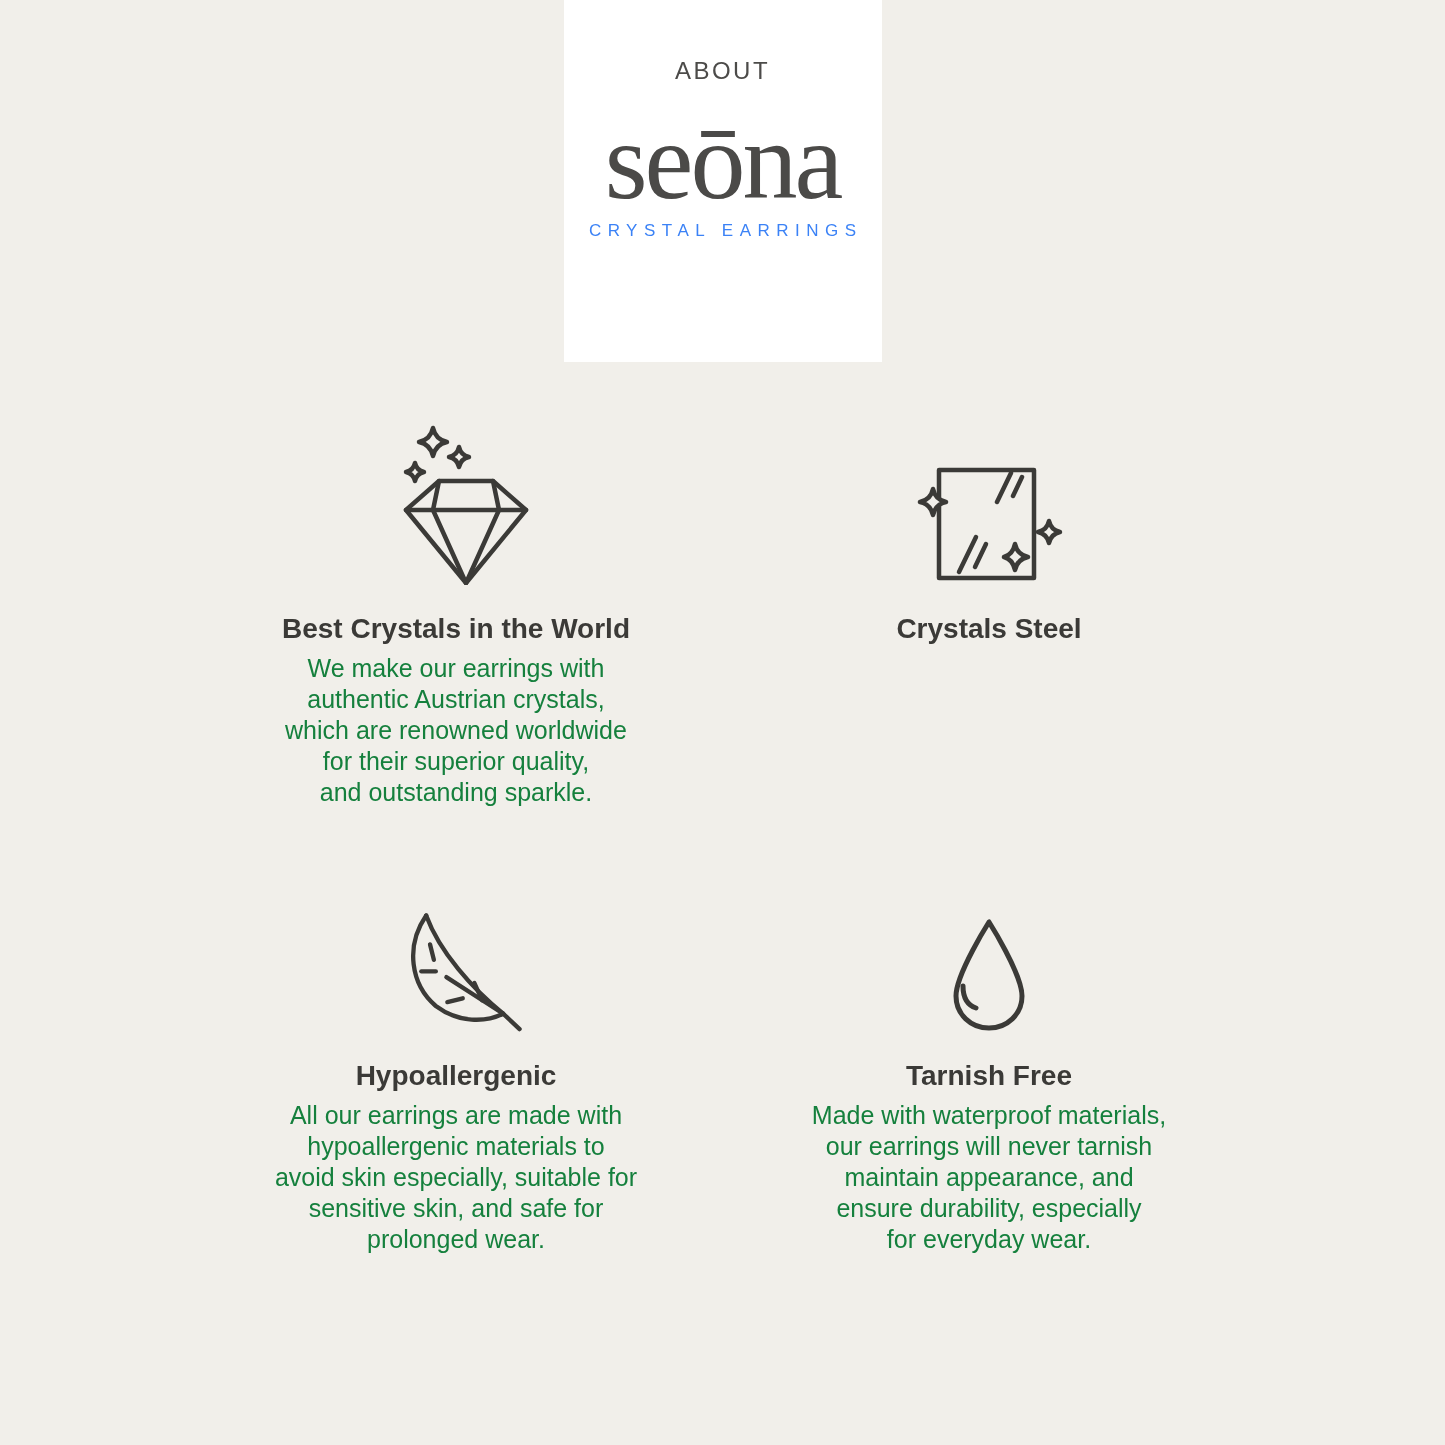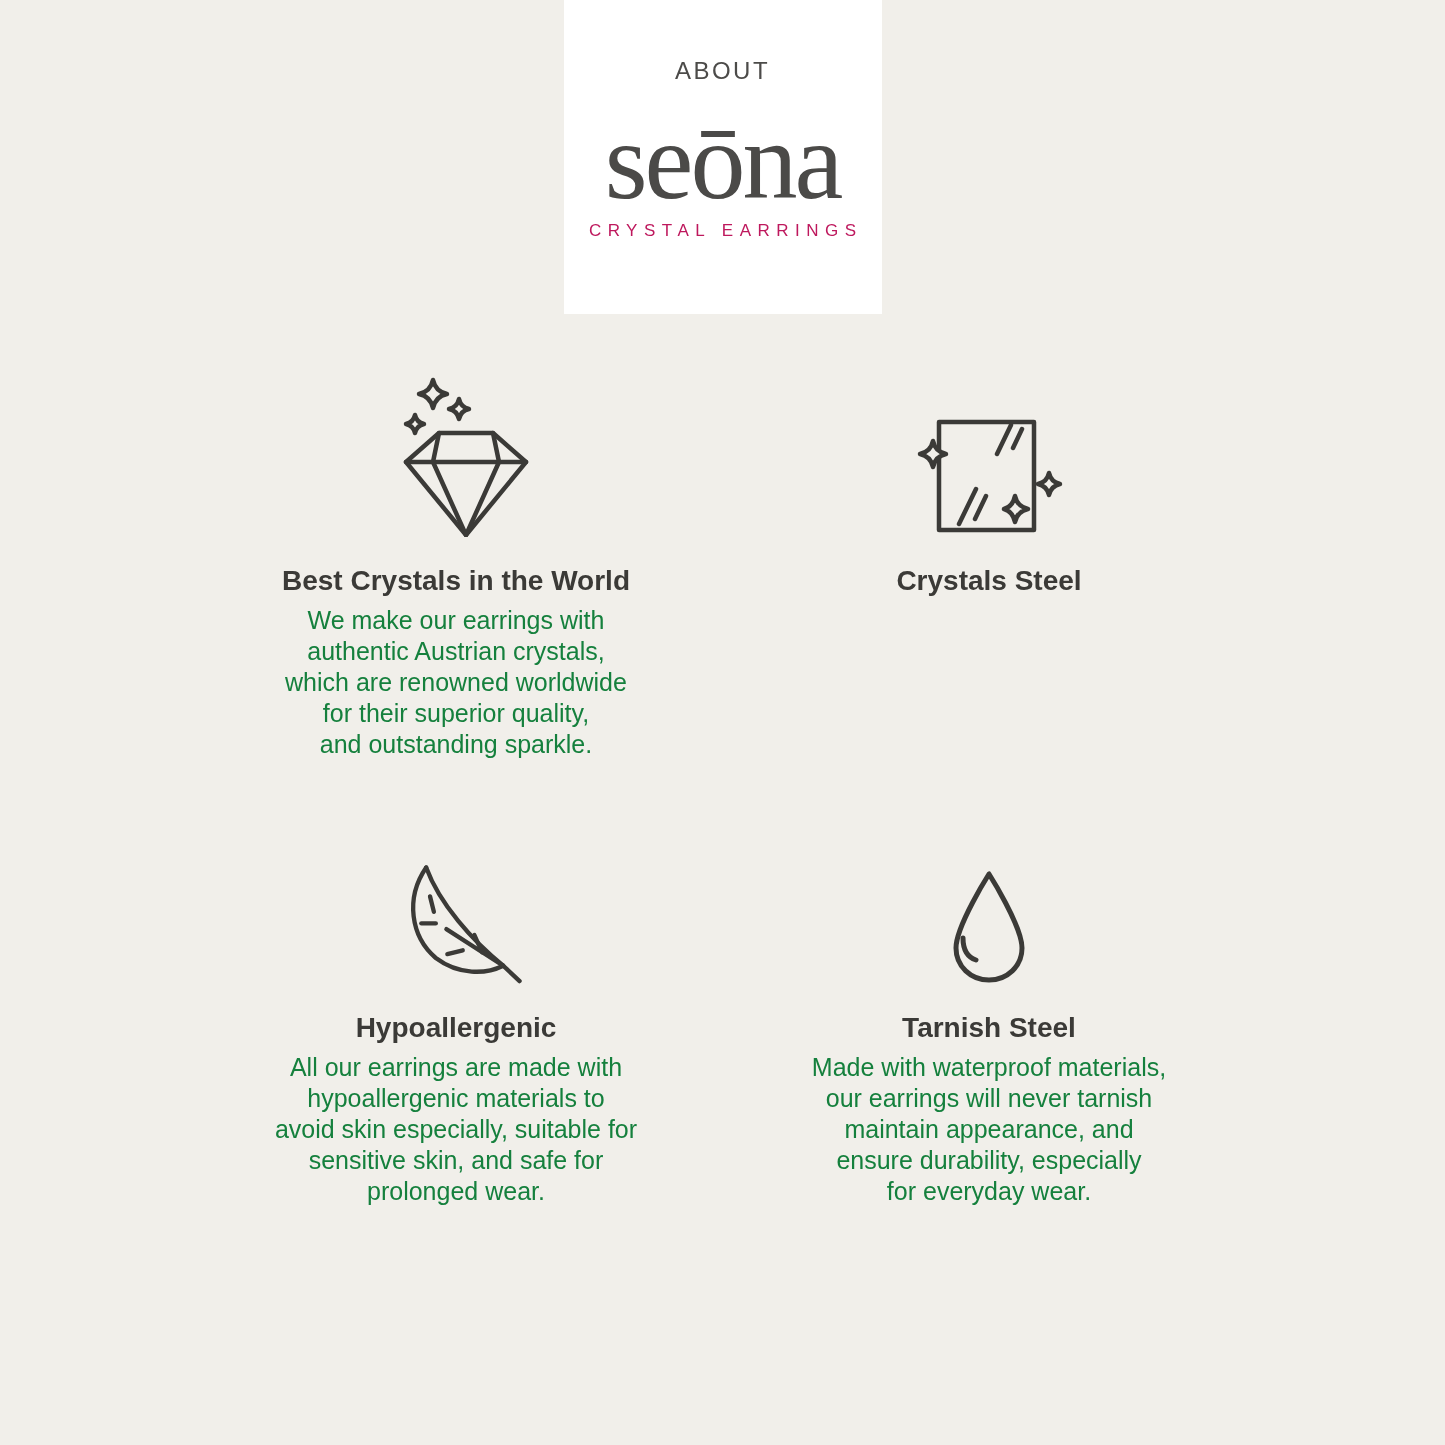--- a/index.html
+++ b/index.html
@@ -7,41 +7,41 @@
   body {
     background: #f1efea;
     font-family: "Liberation Sans", sans-serif;
     color: #44423f;
     overflow: hidden;
   }
   .page { width: 1445px; height: 1445px; position: relative; }
 
   
   .brand-card {
-    width: 318px; height: 314px;
+    width: 318px; height: 362px;
     margin: 0 auto;
     background: #ffffff;
     position: relative;
     text-align: center;
   }
   .eyebrow {
     position: absolute; top: 57px; left: 0; right: 0;
     font-size: 24px; letter-spacing: 2.5px;
     color: #4c4b49; font-weight: 400;
   }
   .brand-name {
     position: absolute; top: 106px; left: 0; right: 0;
     font-family: "Liberation Serif", "DejaVu Serif", serif;
     font-size: 110px; line-height: 1; letter-spacing: -3px;
     color: #4b4a48; font-weight: 400;
   }
   .brand-tagline {
     position: absolute; top: 221px; left: 0; right: 0;
     font-size: 17px; letter-spacing: 6.5px; text-indent: 6.5px;
-    color: #be185d;
+    color: #3b82f6;
   }
 
   
   .features {
     width: 1023px;
     margin: 53px auto 10px auto;
     display: flex; flex-wrap: wrap;
     column-gap: 43px; row-gap: 92px;
   }
   .feature {
@@ -140,21 +140,21 @@
 prolonged wear.</p>
     </div>
 
     <div class="feature row2">
       <div class="icon-box">
         <svg width="80" height="114" viewBox="0 0 80 114">
           <path class="stroke" style="stroke-width:5" d="M40 4 C40 4 7 56 7 78 C7 96.2 21.8 110 40 110 C58.2 110 73 96.2 73 78 C73 56 40 4 40 4 Z"></path>
           <path class="stroke" style="stroke-width:5" d="M14 68 C14 79 18 87 27 90"></path>
         </svg>
       </div>
-      <h3>Tarnish Steel</h3>
+      <h3>Tarnish Free</h3>
       <p>Made with waterproof materials,
 our earrings will never tarnish
 maintain appearance, and
 ensure durability, especially
 for everyday wear.</p>
     </div>
 
   </div>
 </div>
 

